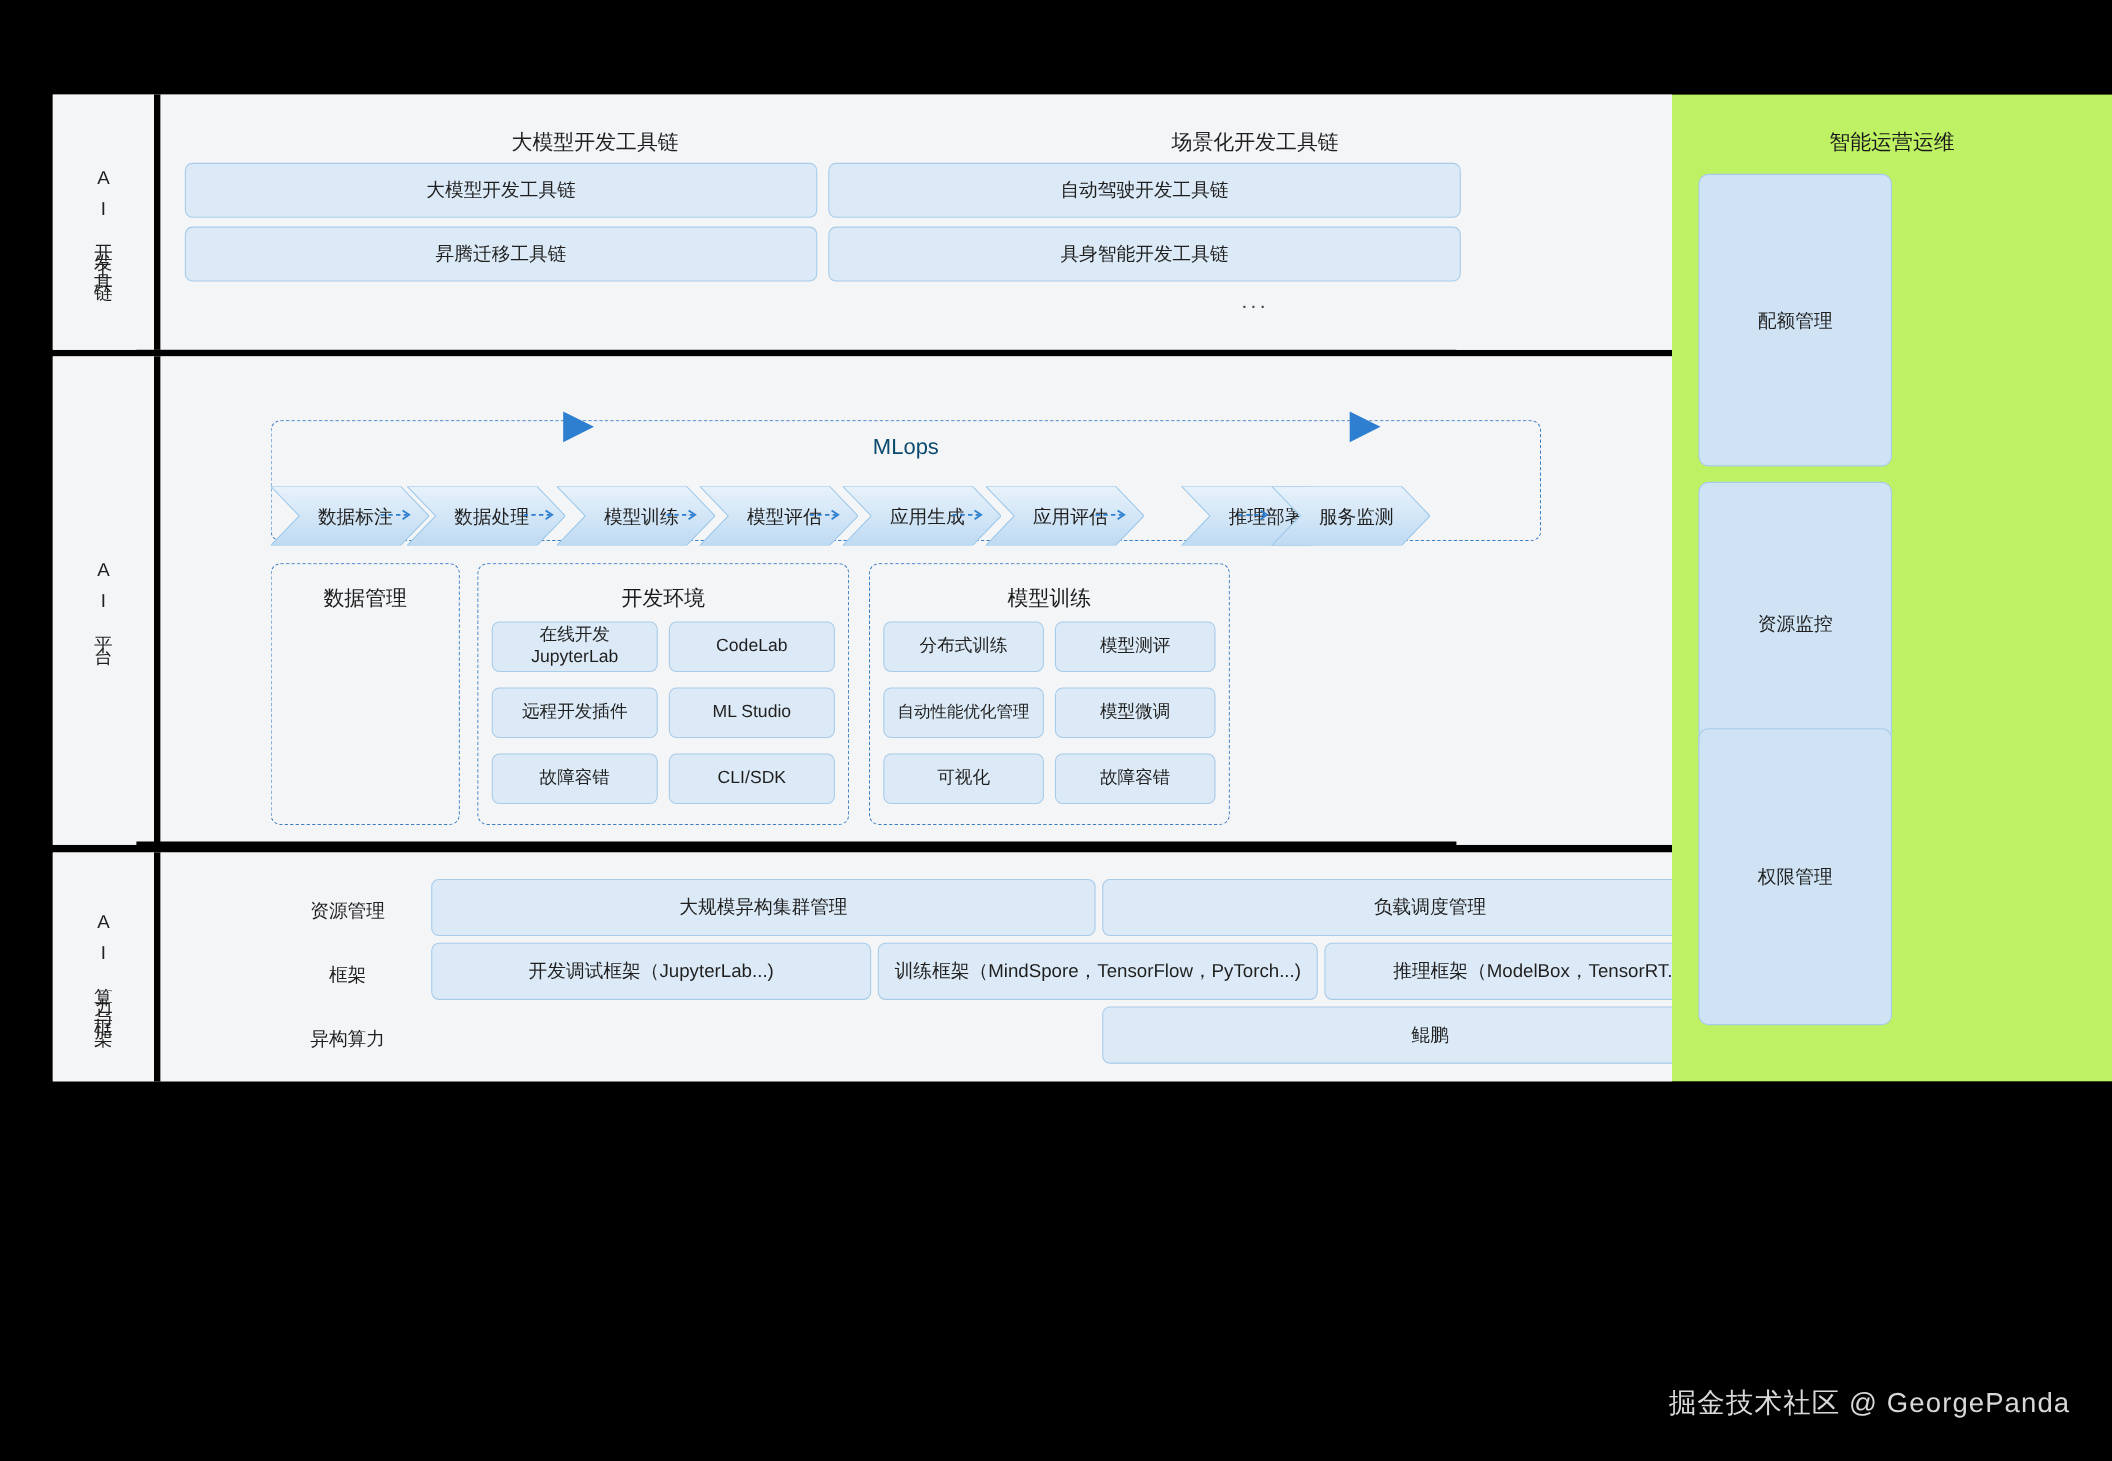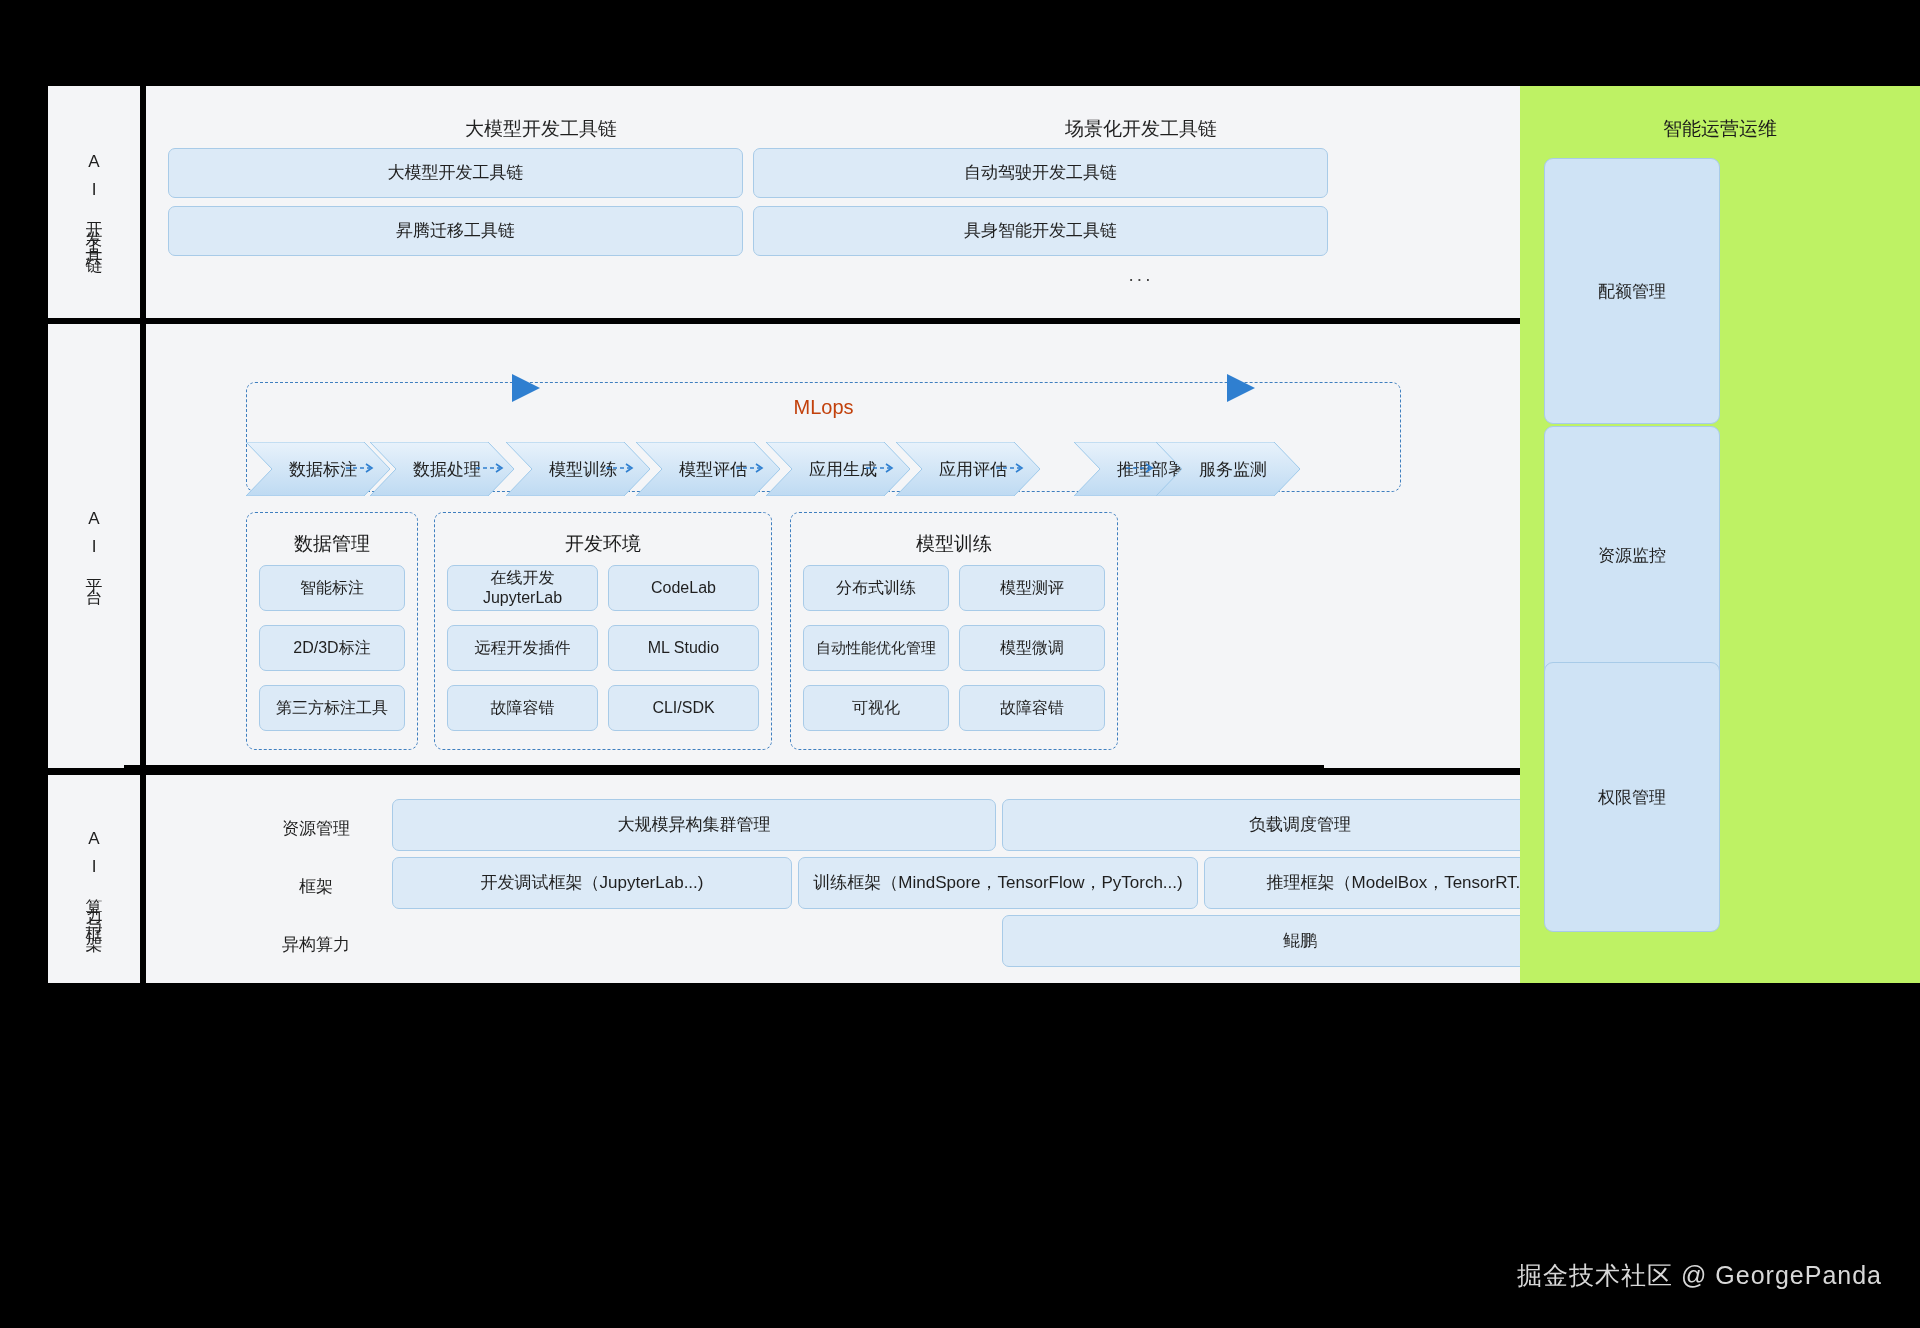--- a/index.html
+++ b/index.html
@@ -34,21 +34,21 @@
   #l1b2{position:absolute;left:607px;top:120px;width:575px;height:50px;}
   #l1dots{position:absolute;left:700px;top:178px;width:590px;text-align:center;font-size:19px;letter-spacing:3px;color:#444;}
 
   
   .hsep{position:absolute;background:#000;}
 
   
   #layer2{left:48px;top:324px;width:1472px;height:444px;}
   #mlops-box{position:absolute;left:100px;top:58px;width:1155px;height:110px;
     border:1.5px dashed #3f7fbf;border-radius:9px;box-sizing:border-box;}
-  #mlops-label{position:absolute;left:100px;top:72px;width:1155px;text-align:center;font-size:20px;color:#c2410c;}
+  #mlops-label{position:absolute;left:100px;top:72px;width:1155px;text-align:center;font-size:20px;color:#0c4a6e;}
   #iter-label{position:absolute;left:100px;top:28px;width:1155px;text-align:center;font-size:17px;color:#1f1f1f;}
   #chev-row{position:absolute;left:100px;top:118px;width:1190px;height:54px;}
   .chev{position:absolute;top:0;height:54px;}
   .chev svg{display:block;}
   .chev span{position:absolute;left:0;top:0;width:100%;height:54px;display:flex;align-items:center;justify-content:center;font-size:17px;color:#1f1f1f;padding-left:10px;box-sizing:border-box;}
   .dashconn{position:absolute;top:25px;height:2px;}
 
   
   .capgroup{position:absolute;top:188px;border:1.6px dashed #3f7fbf;border-radius:9px;box-sizing:border-box;background:transparent;}
   .capgroup > .gt{position:absolute;left:0;top:18px;width:100%;text-align:center;font-size:19px;}
@@ -239,25 +239,20 @@
                 </linearGradient>
               </defs>
               <polygon points="0,0 118,0 144,27 118,54 0,54 26,27" fill="url(#cg7)" stroke="#9ec9ea" stroke-width="1"></polygon>
             </svg>
             <span>服务监测</span>
           </div>
         </div>
 
       <div class="capgroup" id="cap0" style="left:100px;width:172px;height:238px;">
         <div class="gt">数据管理</div>
-        <div class="capgrid one">
-          <div class="pill">智能标注</div>
-          <div class="pill">2D/3D标注</div>
-          <div class="pill">第三方标注工具</div>
-        </div>
       </div>
 
       <div class="capgroup" id="cap1" style="left:288px;width:338px;height:238px;">
         <div class="gt">开发环境</div>
         <div class="capgrid two">
           <div class="pill" style="white-space:pre-line;">在线开发
 JupyterLab</div>
           <div class="pill">CodeLab</div>
           <div class="pill">远程开发插件</div>
           <div class="pill">ML Studio</div>
@@ -300,19 +295,19 @@
 
       <div class="rowlabel" style="left:110px;top:158px;width:120px;">异构算力</div>
       <div class="pill" style="position:absolute;left:856px;top:140px;width:596px;height:52px;">鲲鹏</div>
 
     </div>
   </div>
 
   <div id="rightcol" style="height:897px;">
     <div id="right-title">智能运营运维</div>
     <div class="rpill" style="top:72px;height:266px;">配额管理</div>
-    <div class="rpill" style="top:340px;height:258px;">资源监控</div>
+    <div class="rpill" style="top:352px;height:258px;">资源监控</div>
     <div class="rpill" style="top:576px;height:270px;">权限管理</div>
   </div>
 
   <div id="watermark">掘金技术社区 @ GeorgePanda</div>
 
 </div>
 
 </body></html>

